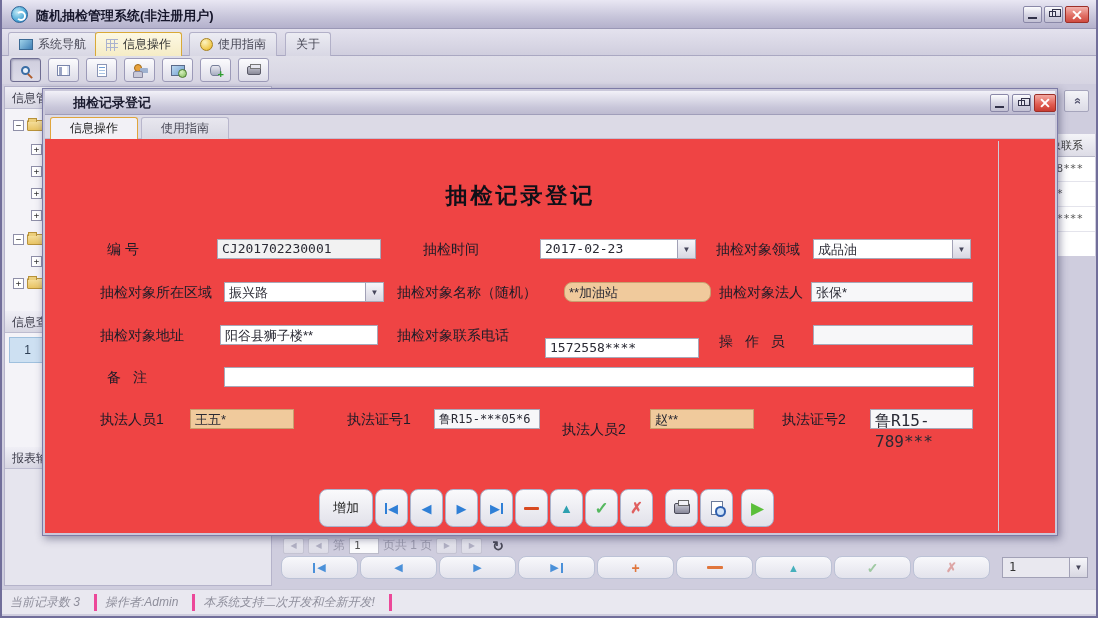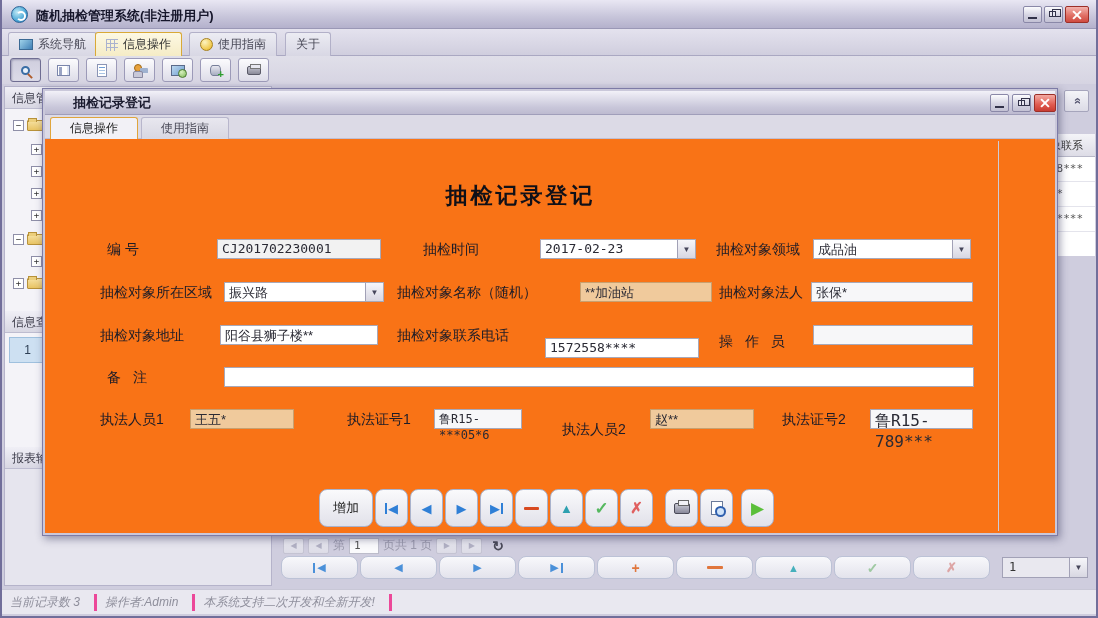--- a/index.html
+++ b/index.html
@@ -115,21 +115,21 @@
   .bcombo .val{flex:1;font-size:12px;color:#333;padding:2px 0 0 6px;font-family:"DejaVu Sans Mono",monospace;}
   .cmb-arrow{width:18px;border-left:1px solid #a2a1b6;background:linear-gradient(#f6f6fa,#d8d7e2);
     display:flex;align-items:center;justify-content:center;font-size:8px;color:#45455a;}
 
   
   .statusbar{left:0;top:589px;width:1094px;height:25px;background:#e9e8f0;border-top:1px solid #c8c7d6;
     display:flex;align-items:center;font-size:12px;color:#8f8f9c;}
   .statusbar .seg{padding:0 14px 0 8px;border-right:3px solid #ec4899;height:17px;line-height:17px;font-style:italic;}
 
   
-  .dialog{left:40px;top:88px;width:1016px;height:448px;background:#f97316;
+  .dialog{left:40px;top:88px;width:1016px;height:448px;background:#ef4444;
     border:1px solid #7d7ba6;box-shadow:2px 3px 8px rgba(40,40,80,.45),inset 0 0 0 2px #cac8da;}
   .dlg-titlebar{position:absolute;left:2px;top:2px;width:1010px;height:24px;
     background:linear-gradient(#f2f1f8,#c9c7da 70%,#bdbad0);border-bottom:1px solid #a09eba;
     font-size:13px;font-weight:bold;color:#1a1a2e;line-height:24px;padding-left:28px;}
   .dlg-btn{top:5px;height:18px;border-radius:2px;border:1px solid #8a88a8;
     background:linear-gradient(#fcfcfe,#d4d3e2 55%,#c3c1d4);}
   .dlg-btn.red{background:linear-gradient(#f3a9a2,#e05b50 60%,#c93c32);border-color:#9c2f28;}
   .dlg-tabs{position:absolute;left:2px;top:26px;width:1010px;height:24px;background:#dcdae6;border-bottom:1px solid #c0bed2;}
   .dtab{position:absolute;top:2px;height:22px;border:1px solid #b8b6cc;border-bottom:none;border-radius:3px 3px 0 0;
     background:linear-gradient(#e8e7ef,#d8d7e2);font-size:12px;color:#4a4a58;text-align:center;line-height:21px;}
@@ -358,38 +358,38 @@
       <div class="val" style="font-family:'Liberation Sans',sans-serif;">成品油</div>
       <div class="cmb-arrow">▼</div>
     </div>
 
     <div class="flabel" style="left:57px;top:195px;">抽检对象所在区域</div>
     <div class="combo" style="left:181px;top:193px;width:160px;">
       <div class="val" style="font-family:'Liberation Sans',sans-serif;">振兴路</div>
       <div class="cmb-arrow">▼</div>
     </div>
     <div class="flabel" style="left:354px;top:195px;">抽检对象名称（随机）</div>
-    <div class="fld hl" style="left:537px;top:193px;width:132px;">**加油站</div>
+    <div class="fld hl" style="left:521px;top:193px;width:147px;border-radius:8px;">**加油站</div>
     <div class="flabel" style="left:676px;top:195px;">抽检对象法人</div>
     <div class="fld" style="left:768px;top:193px;width:162px;font-family:'Liberation Sans',sans-serif;">张保*</div>
 
     <div class="flabel" style="left:57px;top:238px;">抽检对象地址</div>
     <div class="fld white" style="left:177px;top:236px;width:158px;font-family:'Liberation Sans',sans-serif;">阳谷县狮子楼**</div>
     <div class="flabel" style="left:354px;top:238px;">抽检对象联系电话</div>
     <div class="fld white" style="left:502px;top:249px;width:154px;">1572558****</div>
     <div class="flabel" style="left:676px;top:244px;letter-spacing:4px;">操 作 员</div>
     <div class="fld" style="left:770px;top:236px;width:160px;"></div>
 
     <div class="flabel" style="left:64px;top:280px;letter-spacing:4px;">备 注</div>
     <div class="fld white" style="left:181px;top:278px;width:750px;"></div>
 
     <div class="flabel" style="left:57px;top:322px;">执法人员1</div>
     <div class="fld hl" style="left:147px;top:320px;width:104px;">王五*</div>
     <div class="flabel" style="left:304px;top:322px;">执法证号1</div>
-    <div class="fld" style="left:391px;top:320px;width:88px;font-size:12px;">鲁R15-***05*6</div>
+    <div class="fld" style="left:391px;top:320px;width:106px;font-size:12px;">鲁R15-***05*6</div>
     <div class="flabel" style="left:519px;top:332px;">执法人员2</div>
     <div class="fld hl" style="left:607px;top:320px;width:104px;">赵**</div>
     <div class="flabel" style="left:739px;top:322px;">执法证号2</div>
     <div class="fld" style="left:827px;top:320px;width:103px;font-size:16px;">鲁R15-789***</div>
 
     <div class="dlg-footer">
       <div class="fbtn wide">增加</div>
       <div class="fbtn">
           <span class="vbar"></span>
           <span class="fg-blue">◀</span>

